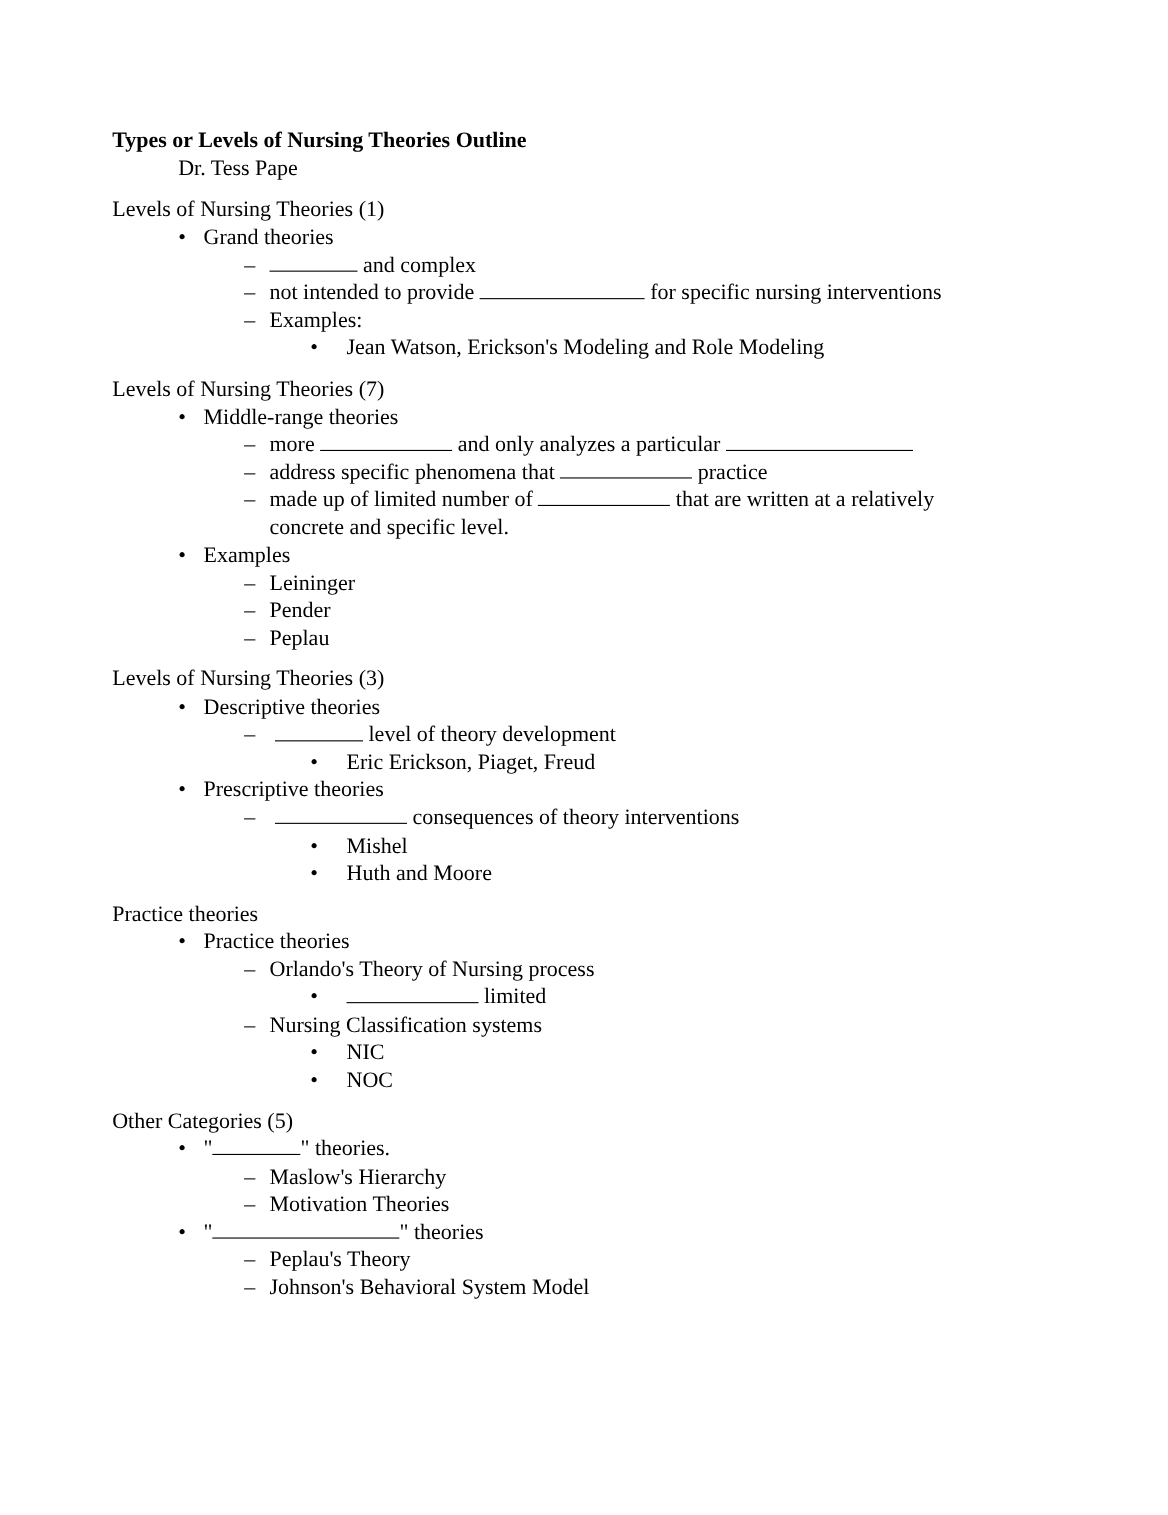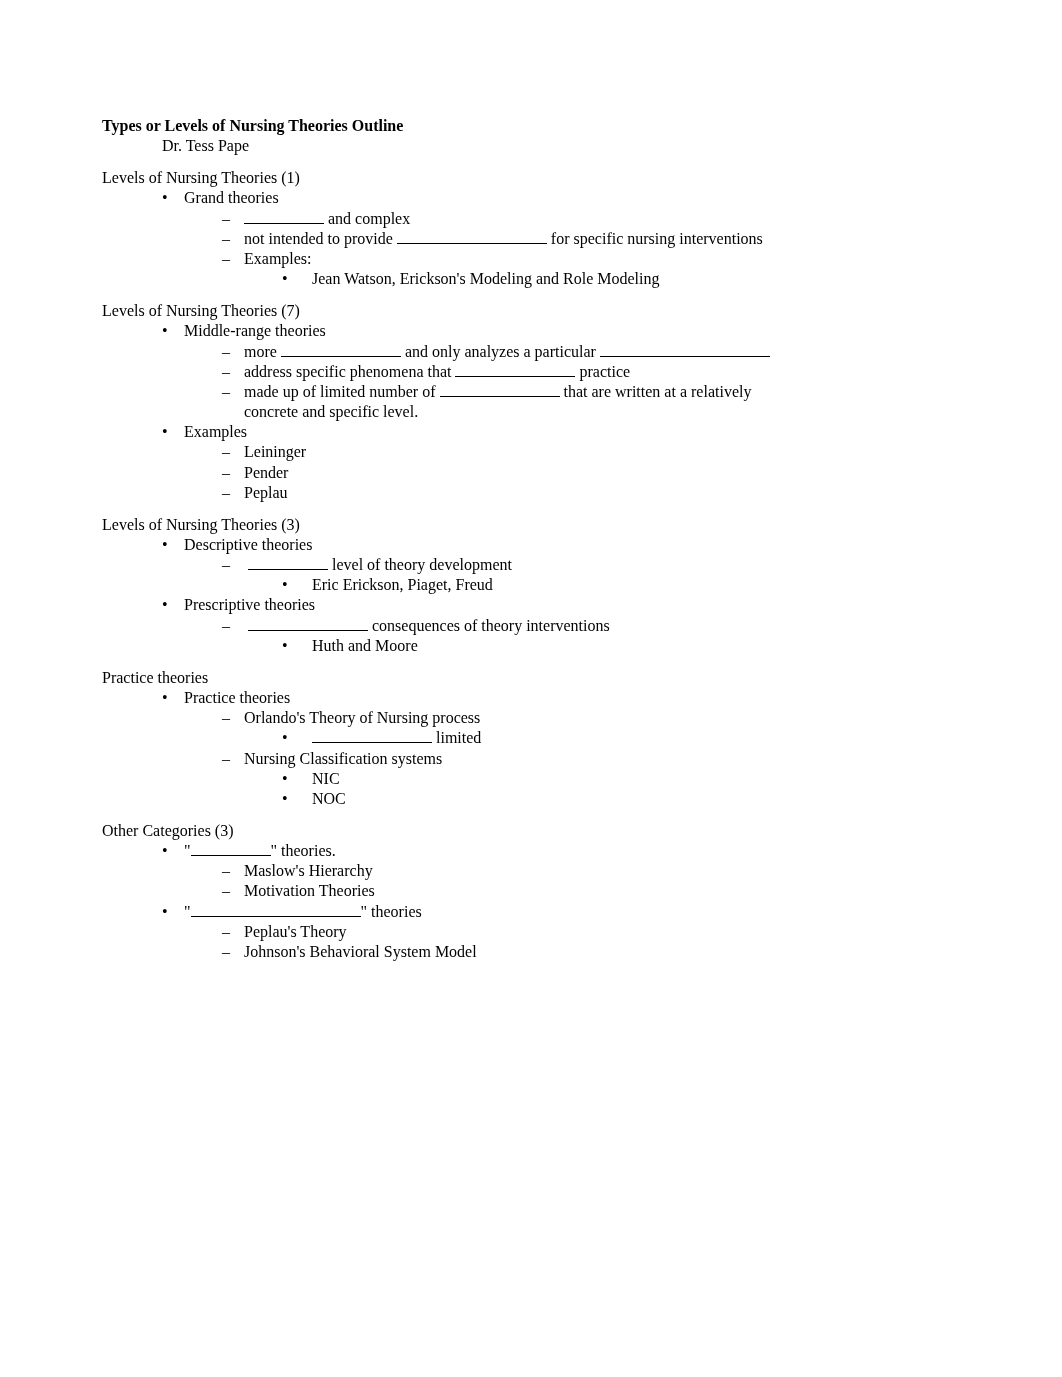--- a/index.html
+++ b/index.html
@@ -7,21 +7,21 @@
     padding: 0;
     background: #fff;
     width: 1062px;
   }
   .page {
     width: 1062px;
     min-height: 1377px;
     padding: 116px 102px 44px 102px;
     box-sizing: border-box;
     font-family: "Times New Roman", Times, serif;
-    font-size: 16px;
+    font-size: 20px;
     line-height: 1.26;
     color: #000;
   }
   .title { font-weight: bold; }
   .indent-1 { padding-left: 60px; }
   .indent-2 { padding-left: 120px; }
   .indent-3 { padding-left: 180px; }
 
   .row { display: block; }
 
@@ -128,20 +128,24 @@
   <div class="row">
     <span class="indent-1"></span><span class="bullet bull"></span>
     <span>Prescriptive theories</span>
   </div>
   <div class="row">
     <span class="indent-2"></span><span class="bullet dash"></span>&nbsp;
     <span class="blank-m"></span><span> consequences of theory interventions</span>
   </div>
   <div class="row">
     <span class="indent-3"></span><span class="bullet dot"></span>&nbsp;&nbsp;
+    <span>Mishel</span>
+  </div>
+  <div class="row">
+    <span class="indent-3"></span><span class="bullet dot"></span>&nbsp;&nbsp;
     <span>Huth and Moore</span>
   </div>
 
   <div class="sect-gap"></div>
 
   <div class="row">Practice theories</div>
   <div class="row">
     <span class="indent-1"></span><span class="bullet bull"></span>
     <span>Practice theories</span>
   </div>
@@ -161,21 +165,21 @@
     <span class="indent-3"></span><span class="bullet dot"></span>&nbsp;&nbsp;
     <span>NIC</span>
   </div>
   <div class="row">
     <span class="indent-3"></span><span class="bullet dot"></span>&nbsp;&nbsp;
     <span>NOC</span>
   </div>
 
   <div class="sect-gap"></div>
 
-  <div class="row">Other Categories (3)</div>
+  <div class="row">Other Categories (5)</div>
   <div class="row">
     <span class="indent-1"></span><span class="bullet bull"></span>
     <span>"</span><span class="blank-s"></span><span>" theories.</span>
   </div>
   <div class="row">
     <span class="indent-2"></span><span class="bullet dash"></span>
     <span>Maslow's Hierarchy</span>
   </div>
   <div class="row">
     <span class="indent-2"></span><span class="bullet dash"></span>

